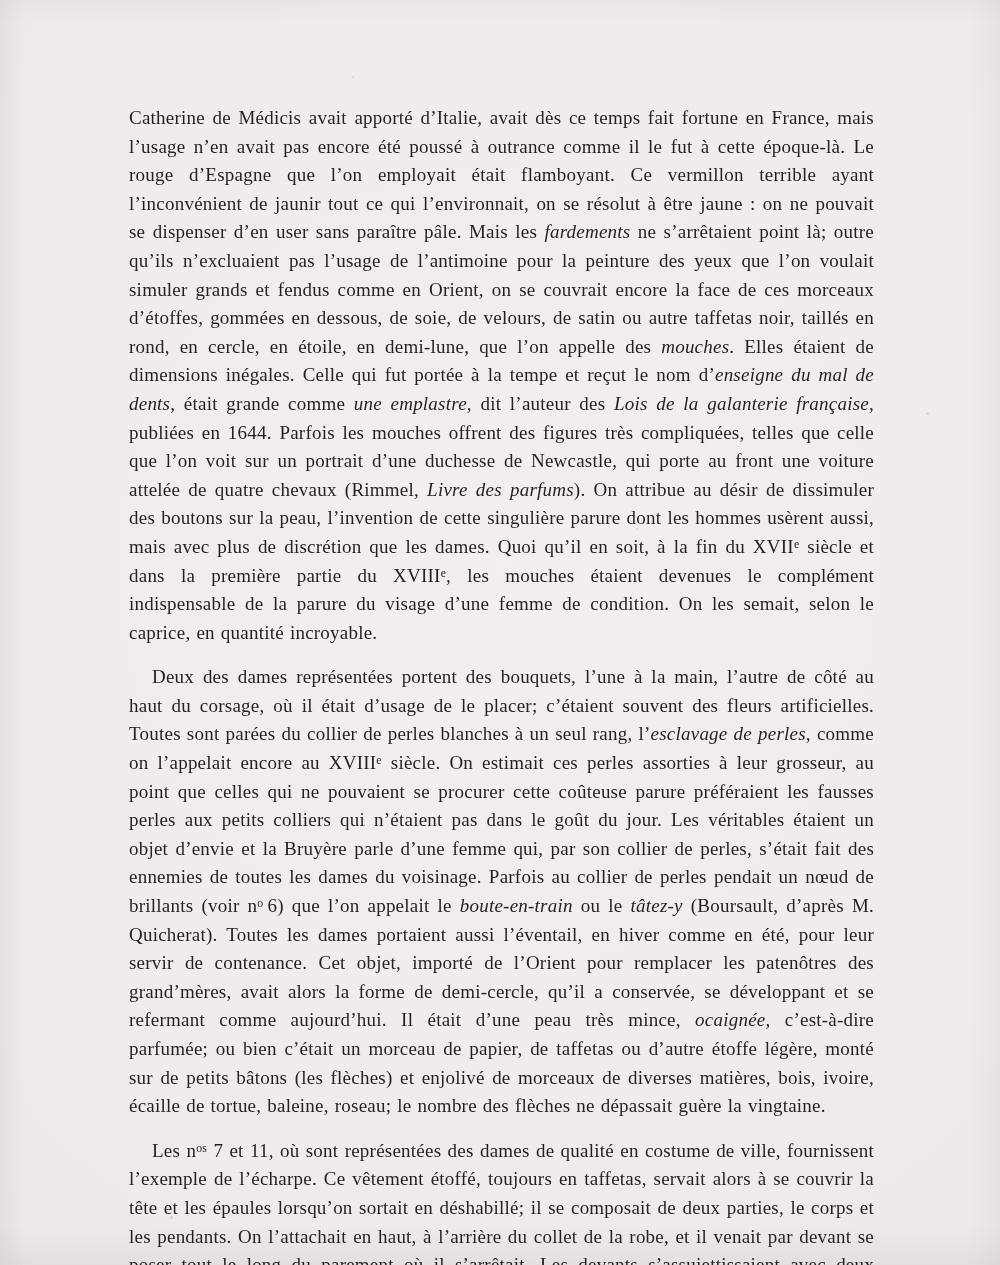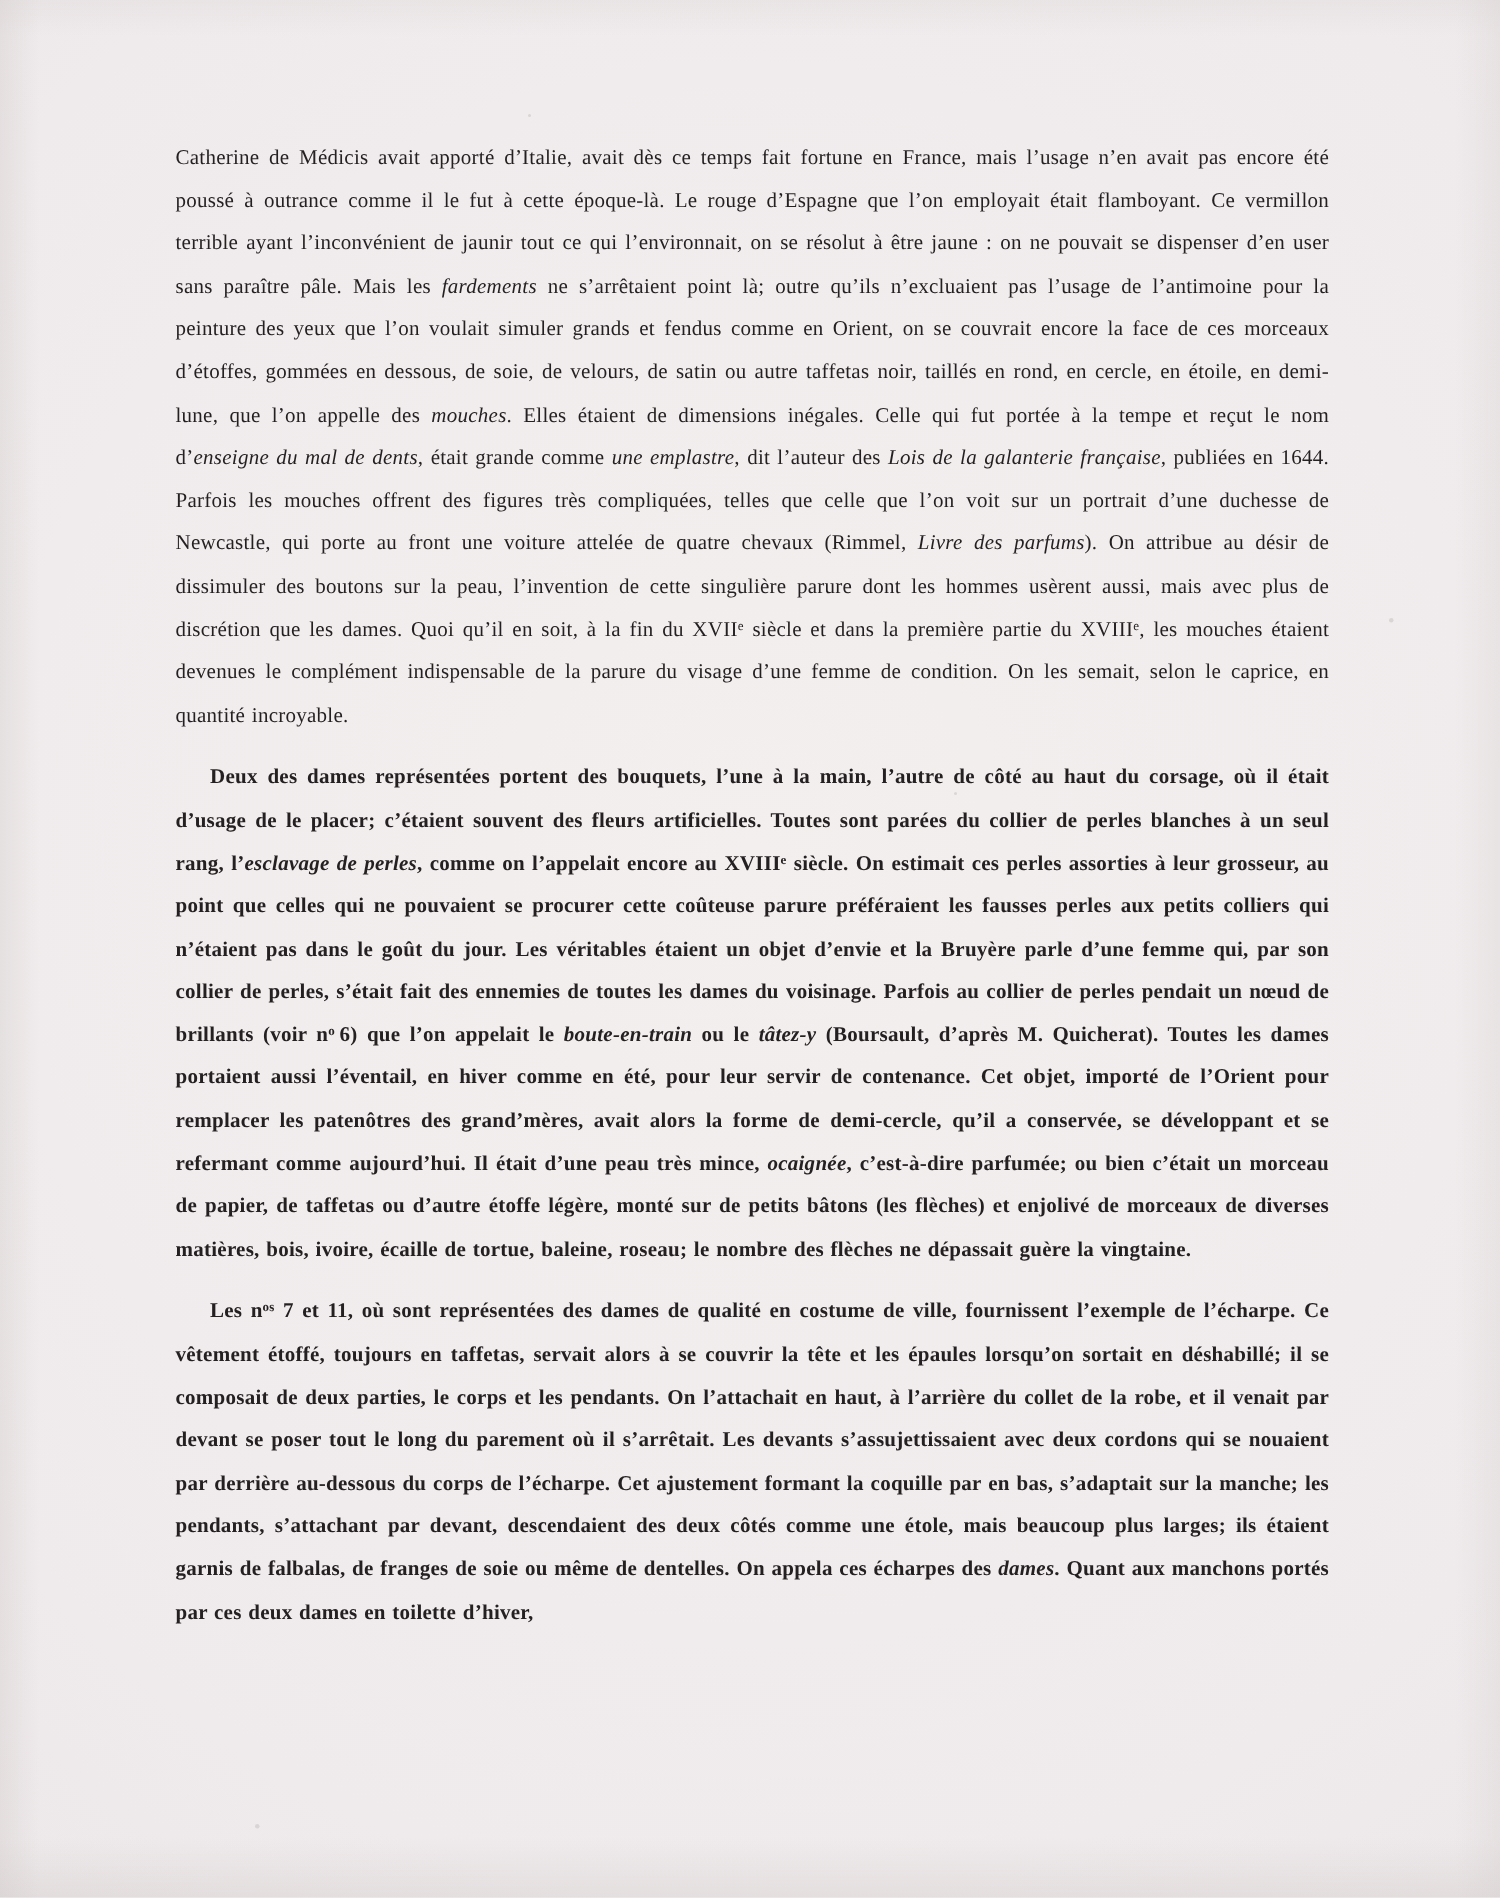--- a/index.html
+++ b/index.html
@@ -44,34 +44,33 @@
   }
 
   .textblock {
     position: absolute;
     left: 113px;
     top: 88px;
     width: 777px;
   }
 
   p.para {
-    margin: 4px;
+    margin: 16px;
     text-align: justify;
     text-justify: inter-word;
-    font-size: 14px;
+    font-size: 19px;
     line-height: 28.6px;
     color: #241f20;
     letter-spacing: .012em;
     word-spacing: .055em;
     text-indent: 0;
     -webkit-font-smoothing: antialiased;
   }
   p.para + p.para {
     margin-top: 13px;
-    font-weight: bold;
   }
   p.indent {
     text-indent: 23px;
   }
 
   i, .it {
     font-style: italic;
   }
   sup {
     font-size: .62em;

